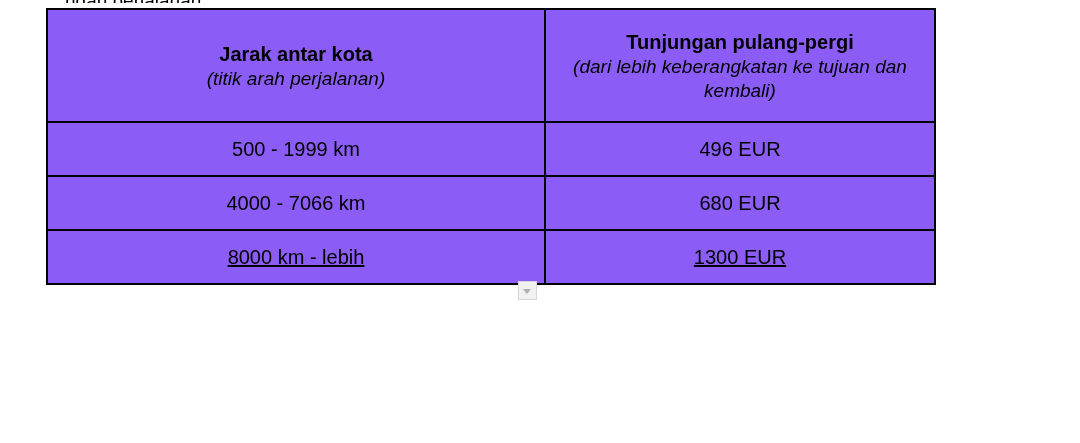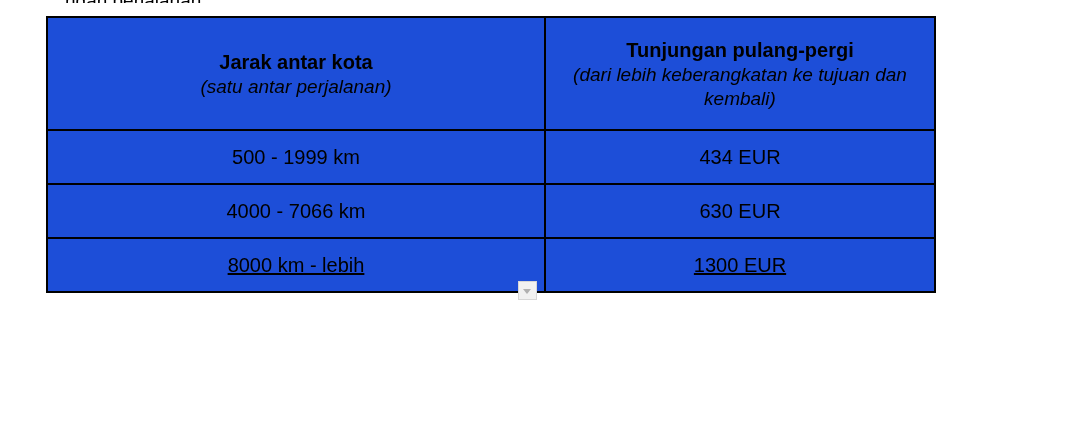--- a/index.html
+++ b/index.html
@@ -27,25 +27,25 @@
     font-size: 19px;
     color: #000000;
     white-space: nowrap;
     overflow: hidden;
     height: 12px;
     line-height: 19px;
   }
   table.rate-table {
     position: absolute;
     left: 46px;
-    top: 16px;
+    top: 8px;
     width: 888px;
     border-collapse: collapse;
     table-layout: fixed;
-    background: #1d4ed8;
+    background: #8b5cf6;
   }
   table.rate-table td {
     border: 2px solid #000000;
     text-align: center;
     vertical-align: middle;
     color: #000000;
     padding: 0;
   }
   .col-left { width: 498px; }
   .col-right { width: 390px; }
@@ -101,35 +101,35 @@
 
   <table class="rate-table">
     <colgroup>
       <col class="col-left">
       <col class="col-right">
     </colgroup>
     <tbody>
       <tr>
         <td class="head-cell">
           <div class="head-main">Jarak antar kota</div>
-          <div class="head-sub">(satu antar perjalanan)</div>
+          <div class="head-sub">(titik arah perjalanan)</div>
         </td>
         <td class="head-cell">
           <div class="head-main">Tunjungan pulang-pergi</div>
           <div class="head-sub">(dari lebih keberangkatan ke tujuan dan kembali)</div>
         </td>
       </tr>
 
       <tr>
         <td class="data-cell">500 - 1999 km</td>
-        <td class="data-cell">434 EUR</td>
+        <td class="data-cell">496 EUR</td>
       </tr>
       <tr>
         <td class="data-cell">4000 - 7066 km</td>
-        <td class="data-cell">630 EUR</td>
+        <td class="data-cell">680 EUR</td>
       </tr>
       <tr class="last-row">
         <td class="data-cell">8000 km - lebih</td>
         <td class="data-cell">1300 EUR</td>
       </tr>
     </tbody>
   </table>
 
   <div class="cell-marker" style="left: 518px; top: 281px;"></div>
 

